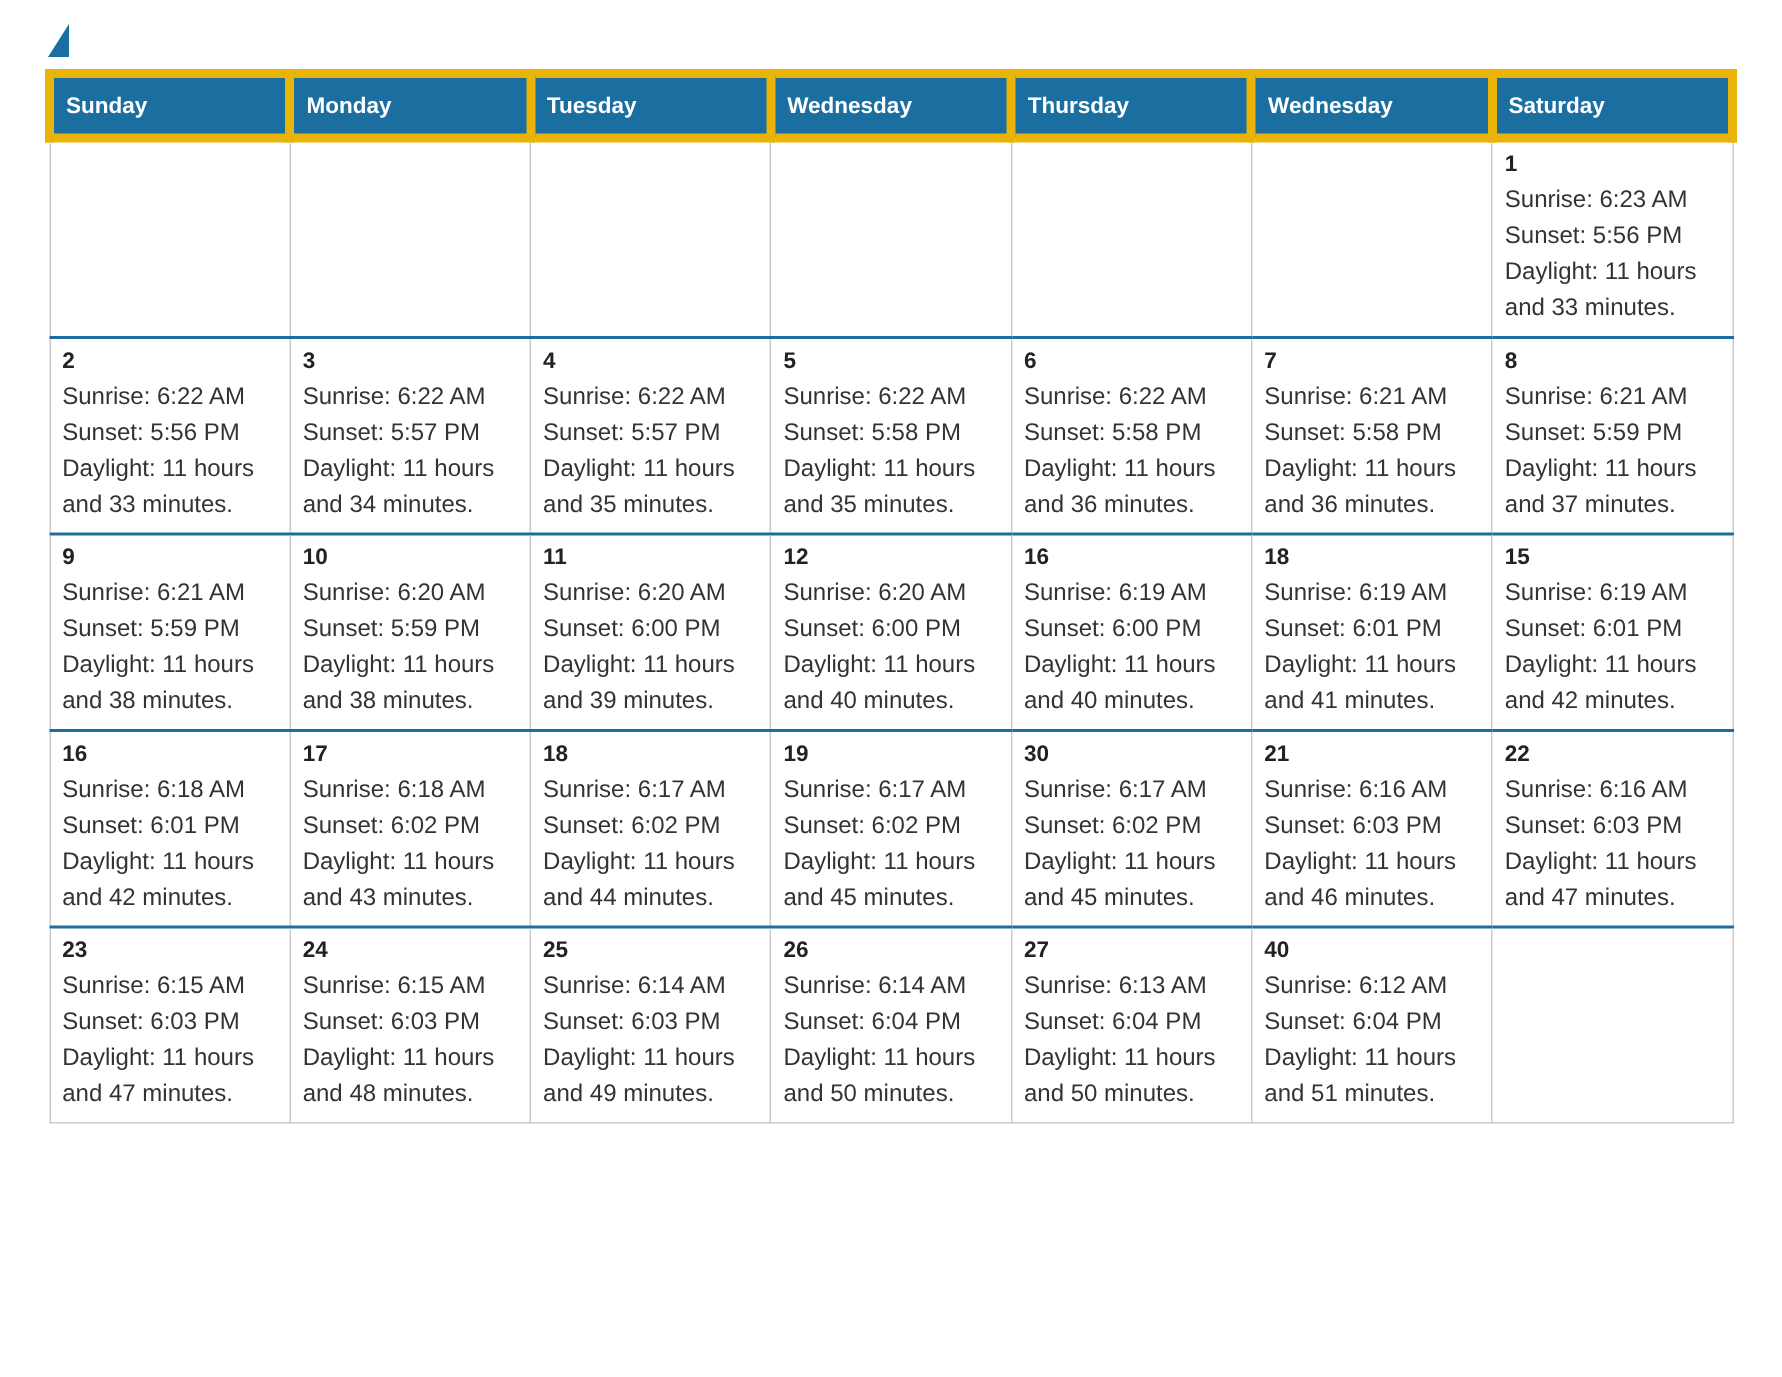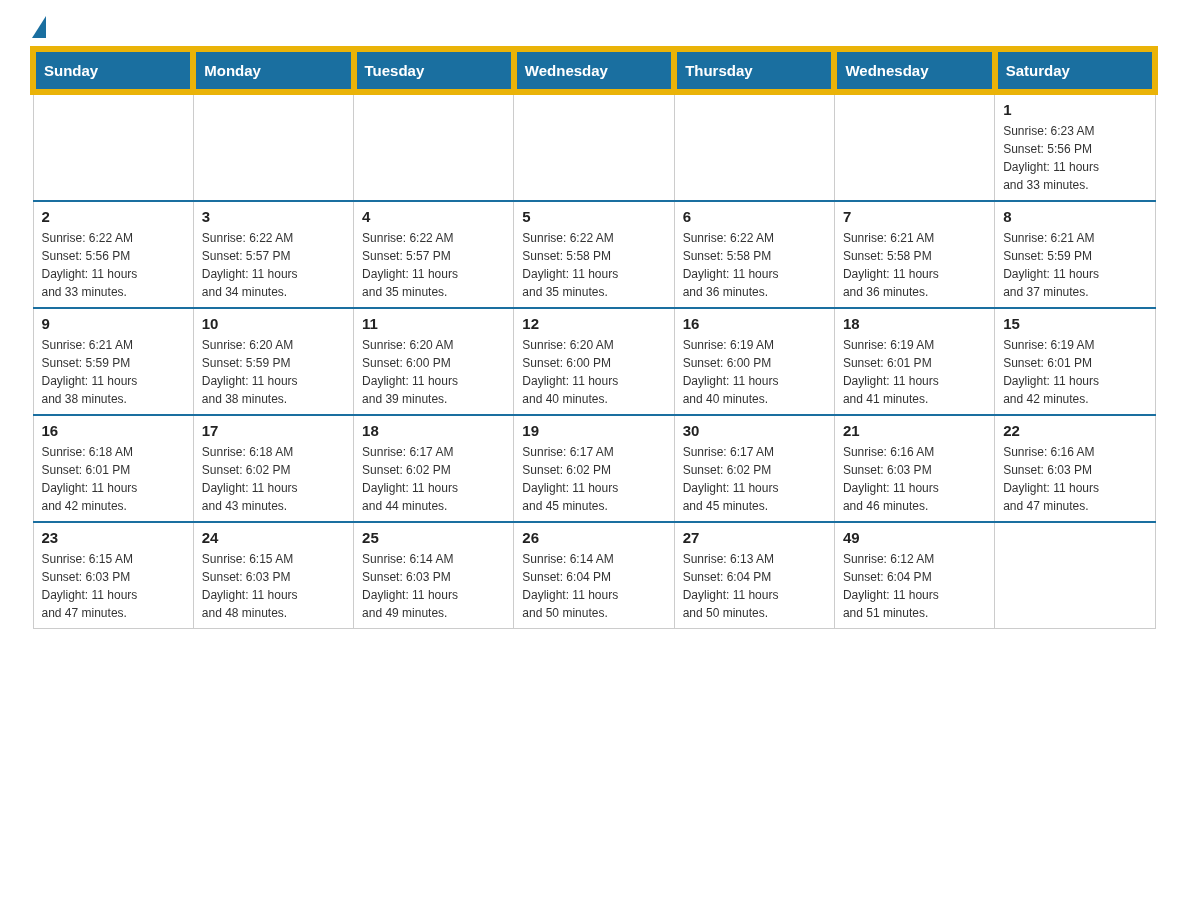--- a/index.html
+++ b/index.html
@@ -82,21 +82,21 @@
       font-size: 13px;
       color: #333;
     }
     .day-number {
       font-size: 15px;
       font-weight: bold;
       color: #222;
       margin-bottom: 4px;
     }
     .day-info {
-      font-size: 12px;
+      font-size: 16px;
       color: #333;
       line-height: 1.5;
     }
     .row-separator td {
       border-top: 2px solid #1a6fa0;
     }
     .empty-cell {
       background: #fff;
     }
   </style>
@@ -328,21 +328,21 @@
 and 50 minutes.</div>
         </td>
         <td>
           <div class="day-number">27</div>
           <div class="day-info" style="white-space: pre-line;">Sunrise: 6:13 AM
 Sunset: 6:04 PM
 Daylight: 11 hours
 and 50 minutes.</div>
         </td>
         <td>
-          <div class="day-number">49</div>
+          <div class="day-number">40</div>
           <div class="day-info" style="white-space: pre-line;">Sunrise: 6:12 AM
 Sunset: 6:04 PM
 Daylight: 11 hours
 and 51 minutes.</div>
         </td>
         <td class="empty-cell"></td>
       </tr>
     </tbody>
 </table>
 

